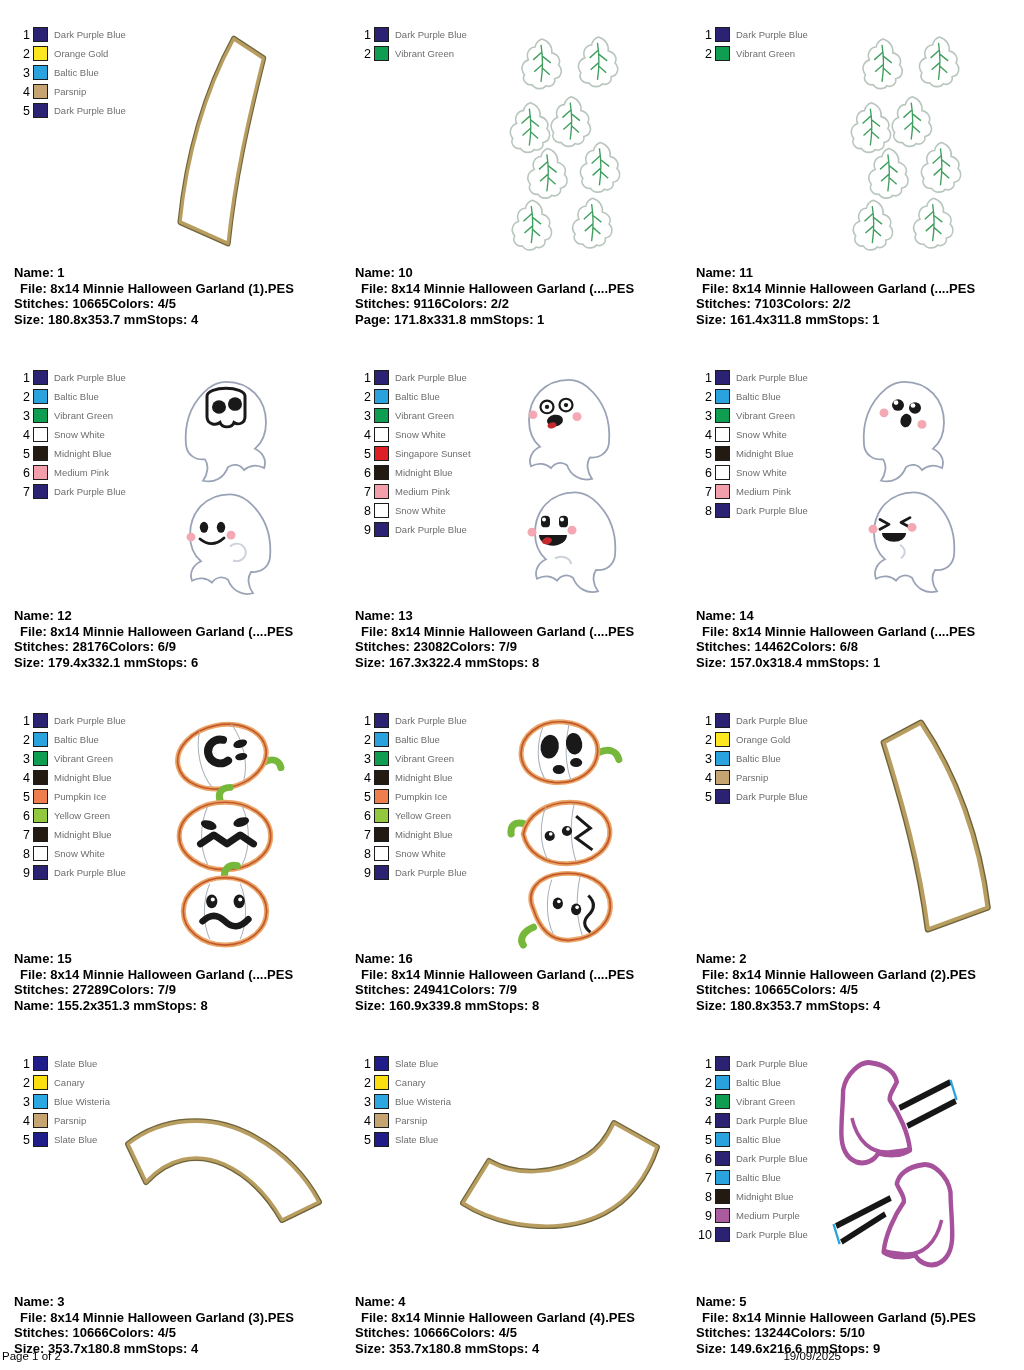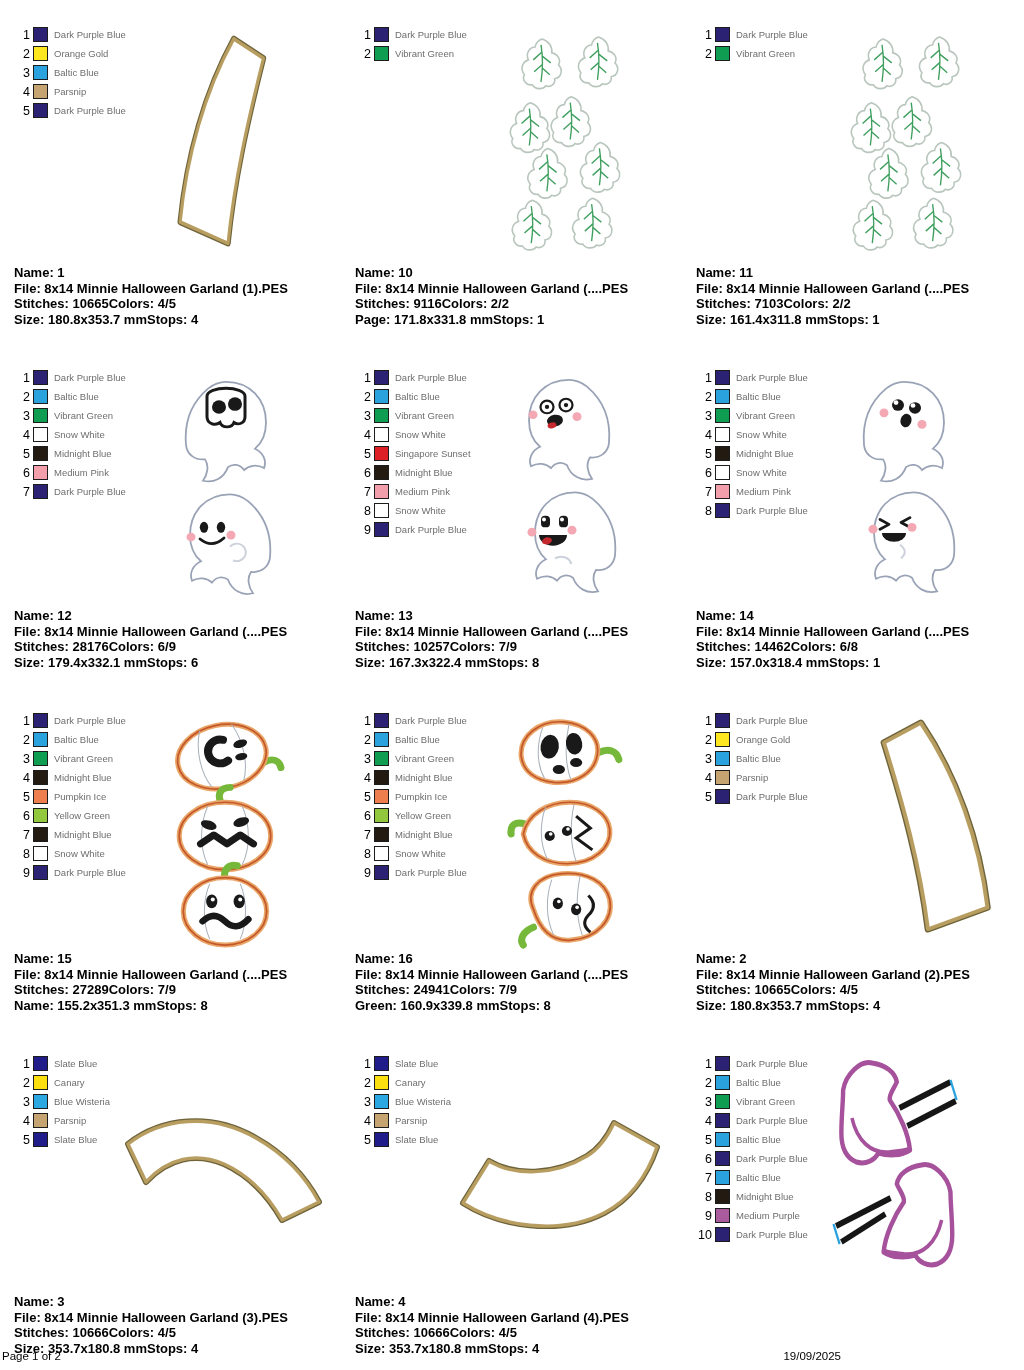--- a/index.html
+++ b/index.html
@@ -21,21 +21,21 @@
   .art-arc-a{left:148px;top:6px;width:132px;height:226px;}
   .art-arc-b{left:150px;top:4px;width:164px;height:228px;}
   .art-leaves{left:150px;top:6px;width:146px;height:224px;}
   .art-ghosts-a,.art-ghosts-b,.art-ghosts-c{left:144px;top:6px;width:130px;height:228px;}
   .art-pumpkins-a,.art-pumpkins-b{left:152px;top:2px;width:122px;height:238px;}
   .art-arch{left:102px;top:62px;width:206px;height:110px;}
   .art-swoosh{left:104px;top:60px;width:206px;height:116px;}
   .art-shoes{left:126px;top:2px;width:176px;height:230px;}
   .meta{font-weight:bold;font-size:13px;line-height:15.6px;margin-top:1px;}
   .meta .line{white-space:nowrap;}
-  .meta .clip{overflow:hidden;}
+  .meta .clip{overflow:hidden;margin-left:6px;}
   .meta .split{display:flex;justify-content:flex-start;}
   .footer{position:absolute;left:0;top:1350px;width:852px;box-sizing:border-box;
           padding:0 11px 0 2px;display:flex;justify-content:space-between;
           font-size:11.5px;color:#000;}
 </style>
 </head>
 <body>
 
 <div id="grid">
     <div class="cell">
@@ -331,21 +331,21 @@
       <circle cx="71" cy="45" r="4.5" fill="#f3a8b3"></circle>
       <path d="M54,74 a10,8 0 0 1 16,6" fill="none" stroke="#ccd1db" stroke-width="2"></path>
     </g>
   </svg>
         </div>
       </div>
     <div class="meta">
       <div class="line">Name: 13</div>
       <div class="line clip">File: 8x14 Minnie Halloween Garland (....PES</div>
       <div class="line split">
-        <span>Stitches: 10257</span>
+        <span>Stitches: 23082</span>
         <span>Colors: 7/9</span>
       </div>
       <div class="line split">
         <span>Size: 167.3x322.4 mm</span>
         <span>Stops: 8</span>
       </div>
     </div>
   </div>
     <div class="cell">
     <div class="top">
@@ -602,21 +602,21 @@
         </div>
       </div>
     <div class="meta">
       <div class="line">Name: 16</div>
       <div class="line clip">File: 8x14 Minnie Halloween Garland (....PES</div>
       <div class="line split">
         <span>Stitches: 24941</span>
         <span>Colors: 7/9</span>
       </div>
       <div class="line split">
-        <span>Green: 160.9x339.8 mm</span>
+        <span>Size: 160.9x339.8 mm</span>
         <span>Stops: 8</span>
       </div>
     </div>
   </div>
     <div class="cell">
     <div class="top">
       <ul class="legend">
           <li class="trow">
             <span class="tnum">1</span>
             <span class="tswatch" style="background: rgb(44, 34, 115);"></span>
@@ -829,19 +829,31 @@
     <path d="M78,142 L16,170" stroke="#161616" stroke-width="6" fill="none"></path>
     <path d="M72,158 L22,186" stroke="#161616" stroke-width="6" fill="none"></path>
     <path d="M13,168 L20,188" stroke="#2aa2de" stroke-width="2.5" fill="none"></path>
     <g transform="translate(150,108) scale(-1,1)">
       <path d="M37,1 C52,3 63,10 65,20 C61,28 56,32 57,38 C68,52 78,71 80,88 C70,94 55,94 44,91 C40,98 30,103 19,100 C8,96 2,86 2,71 C2,55 4,40 4,28 C7,12 24,-2 37,1 Z" fill="#ffffff" stroke="#a6519b" stroke-width="5" stroke-linejoin="round"></path>
       <path d="M14,56 C20,79 36,92 57,90 C65,89 73,89 79,87" fill="none" stroke="#a6519b" stroke-width="4"></path>
     </g>
   </svg>
         </div>
       </div>
+    <div class="meta">
+      <div class="line">Name: 5</div>
+      <div class="line clip">File: 8x14 Minnie Halloween Garland (5).PES</div>
+      <div class="line split">
+        <span>Stitches: 13244</span>
+        <span>Colors: 5/10</span>
+      </div>
+      <div class="line split">
+        <span>Size: 149.6x216.6 mm</span>
+        <span>Stops: 9</span>
+      </div>
+    </div>
   </div>
   </div>
 
 <div class="footer">
   <span>Page 1 of 2</span>
   <span>19/09/2025</span>
 </div>
 
 </body></html>

